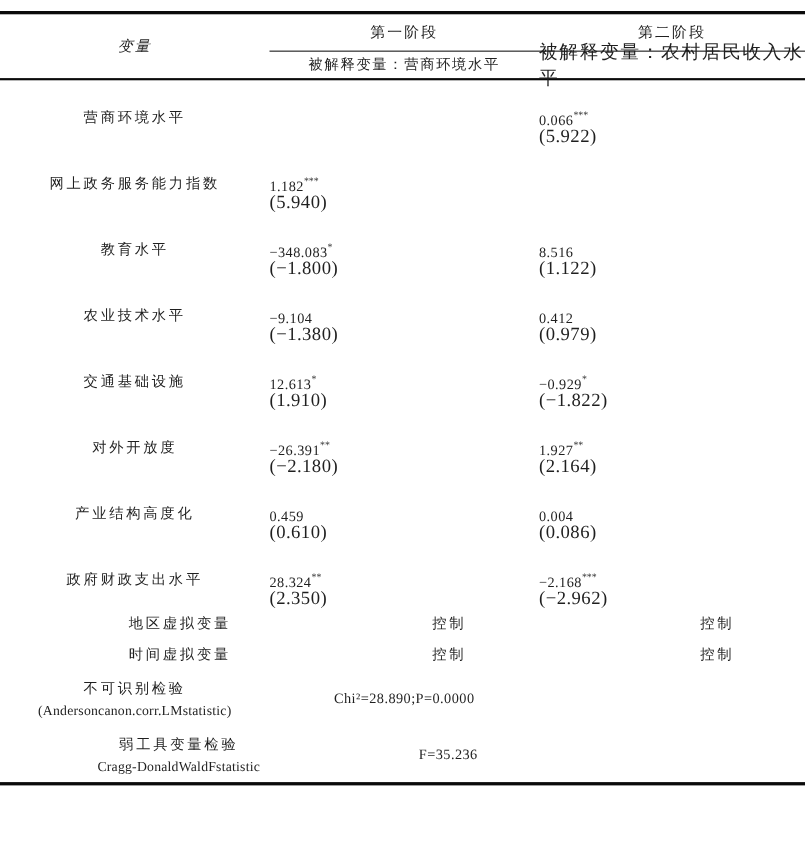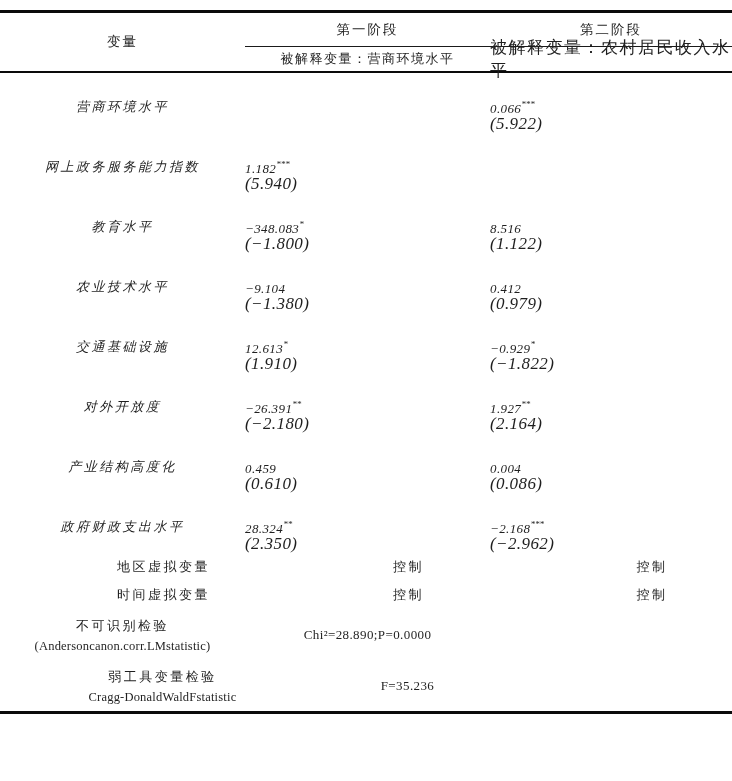--- a/index.html
+++ b/index.html
@@ -15,28 +15,28 @@
   .rule-top{height:3px;}
   .rule-header{height:2px;}
   .rule-bottom{height:3px;}
 
   .grid{display:grid;grid-template-columns:245px 245px 242px;}
 
   
   .header{grid-template-rows:34px 24px;}
   .hcell{display:flex;align-items:center;justify-content:center;
          font-size:13.5px;letter-spacing:2px;}
-  .h-var{grid-row:1/3;grid-column:1;}
+  .h-var{grid-row:1/3;grid-column:1;font-style:italic;}
   .h-s1{grid-row:1;grid-column:2;border-bottom:1px solid #1a1a1a;}
   .h-s2{grid-row:1;grid-column:3;border-bottom:1px solid #1a1a1a;}
   .h-sub1{grid-row:2;grid-column:2;font-size:13px;letter-spacing:1.5px;}
   .h-sub2{grid-row:2;grid-column:3;font-size:17px;letter-spacing:1.5px;}
 
   
-  .crow{height:60px;font-style:italic;}
+  .crow{height:60px;}
   .label-cell{display:flex;align-items:center;justify-content:center;
               font-size:13px;letter-spacing:2.5px;text-align:center;}
   .coef-cell{display:flex;flex-direction:column;align-items:flex-start;
              justify-content:space-between;padding:9px 0 8px;box-sizing:border-box;margin-top:19px;}
   .num{font-size:13px;letter-spacing:0.4px;line-height:1;white-space:nowrap;}
   .stars{font-size:9px;letter-spacing:0;position:relative;top:-1px;}
   .tstat{font-size:17px;letter-spacing:0.4px;line-height:1;white-space:nowrap;}
 
   
   .ctrlrow{height:28px;padding-left:41px;}

